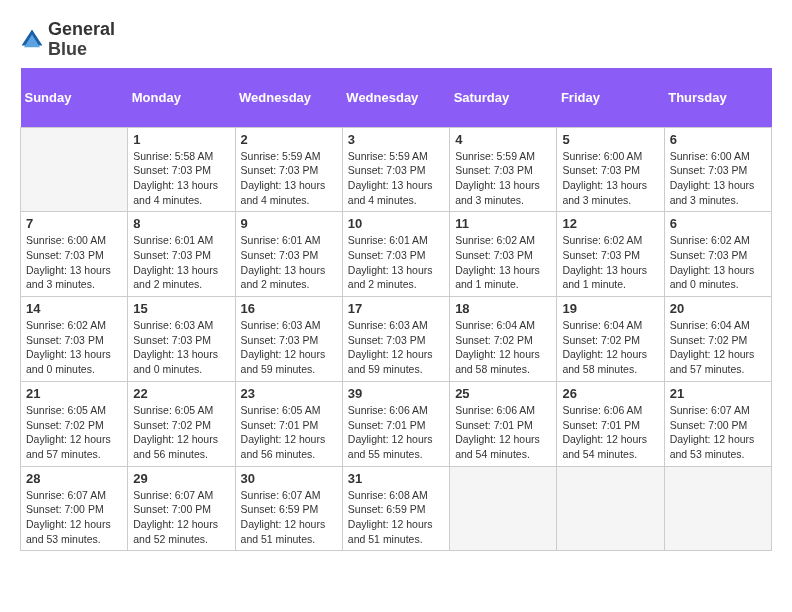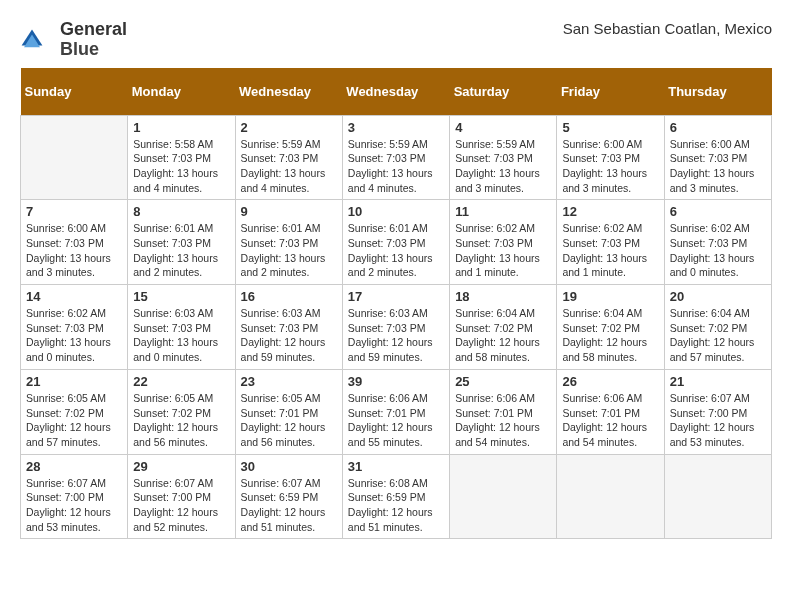--- a/index.html
+++ b/index.html
@@ -12,21 +12,21 @@
     }
     .header {
       display: flex;
       justify-content: space-between;
       align-items: flex-start;
       margin-bottom: 8px;
     }
     .logo {
       display: flex;
       align-items: center;
-      gap: 16px;
+      gap: 4px;
     }
     .logo-text {
       font-size: 18px;
       font-weight: bold;
       line-height: 1.1;
     }
     .logo-general { color: #333; }
     .logo-blue { color: #404040; }
     .logo-icon {
       width: 24px;
@@ -43,23 +43,23 @@
     .location {
       font-size: 15px;
       color: #333;
     }
     table {
       width: 100%;
       border-collapse: collapse;
       font-size: 11px;
     }
     thead th {
-      background-color: #a16207;
+      background-color: #8b5cf6;
       color: #fff;
-      padding: 16px 4px;
+      padding: 22px 4px;
       text-align: left;
       font-size: 13px;
       font-weight: bold;
     }
     tbody td {
       border: 1px solid #ccc;
       vertical-align: top;
       padding: 4px 5px;
       height: 80px;
       width: 106px;
@@ -94,21 +94,20 @@
     <svg class="logo-icon" viewBox="0 0 30 30" xmlns="http://www.w3.org/2000/svg">
       <polygon points="15,2 28,22 2,22" fill="#1a5fa8"></polygon>
       <polygon points="15,8 25,24 5,24" fill="#5ba3e0"></polygon>
     </svg>
     <div class="logo-text">
       <span class="logo-general">General</span><br>
       <span class="logo-blue">Blue</span>
     </div>
   </div>
   <div class="title-area">
-    <div class="location">San Sebastian Coatlan, Mexico</div>
   </div>
 </div>
 
 <table>
   <thead>
     <tr>
     <th>Sunday</th>
         <th>Monday</th>
         <th>Wednesday</th>
         <th>Wednesday</th>

